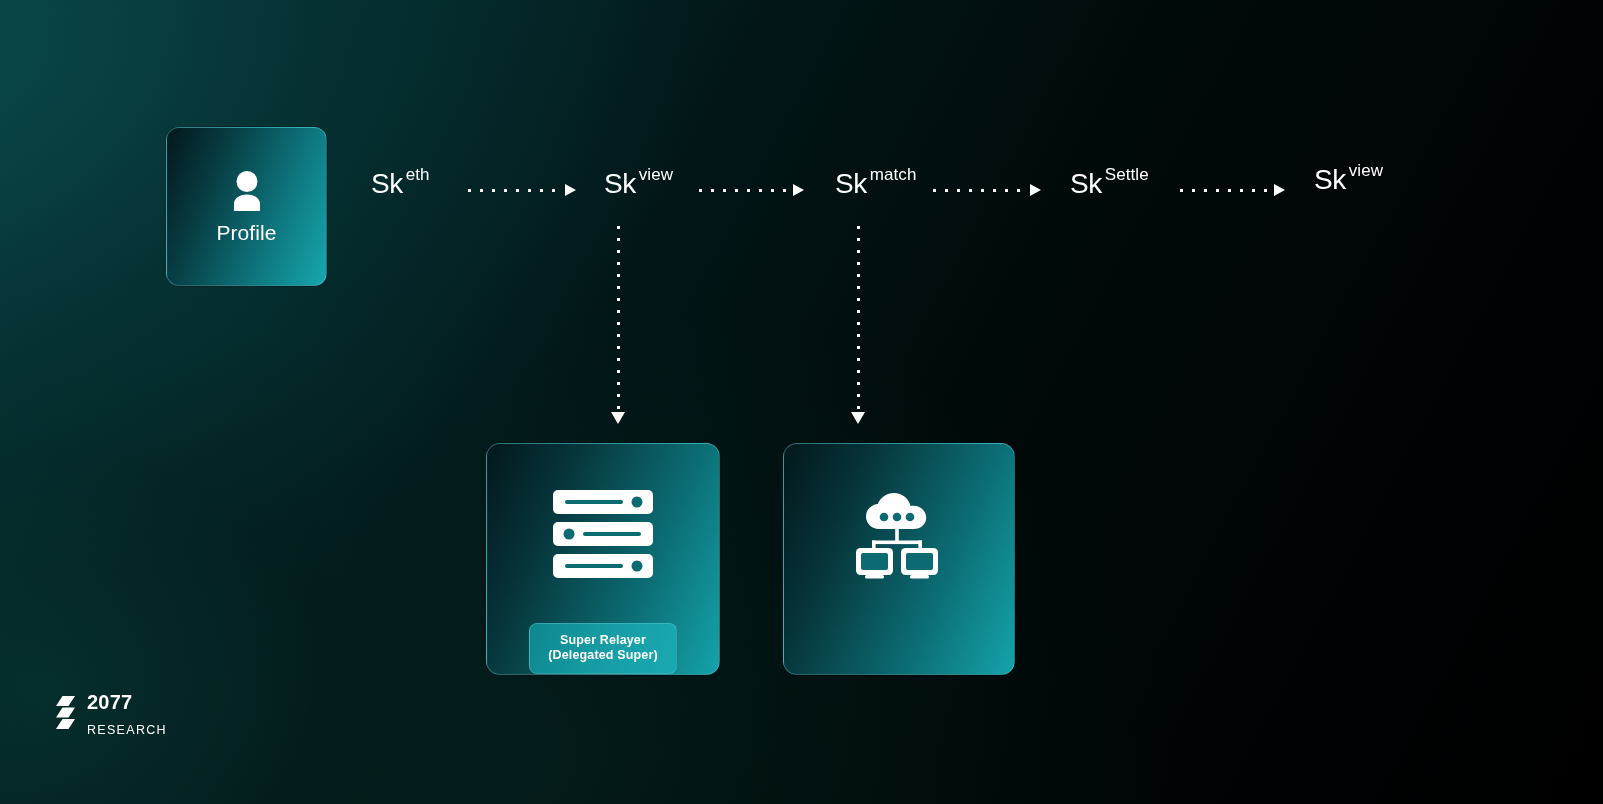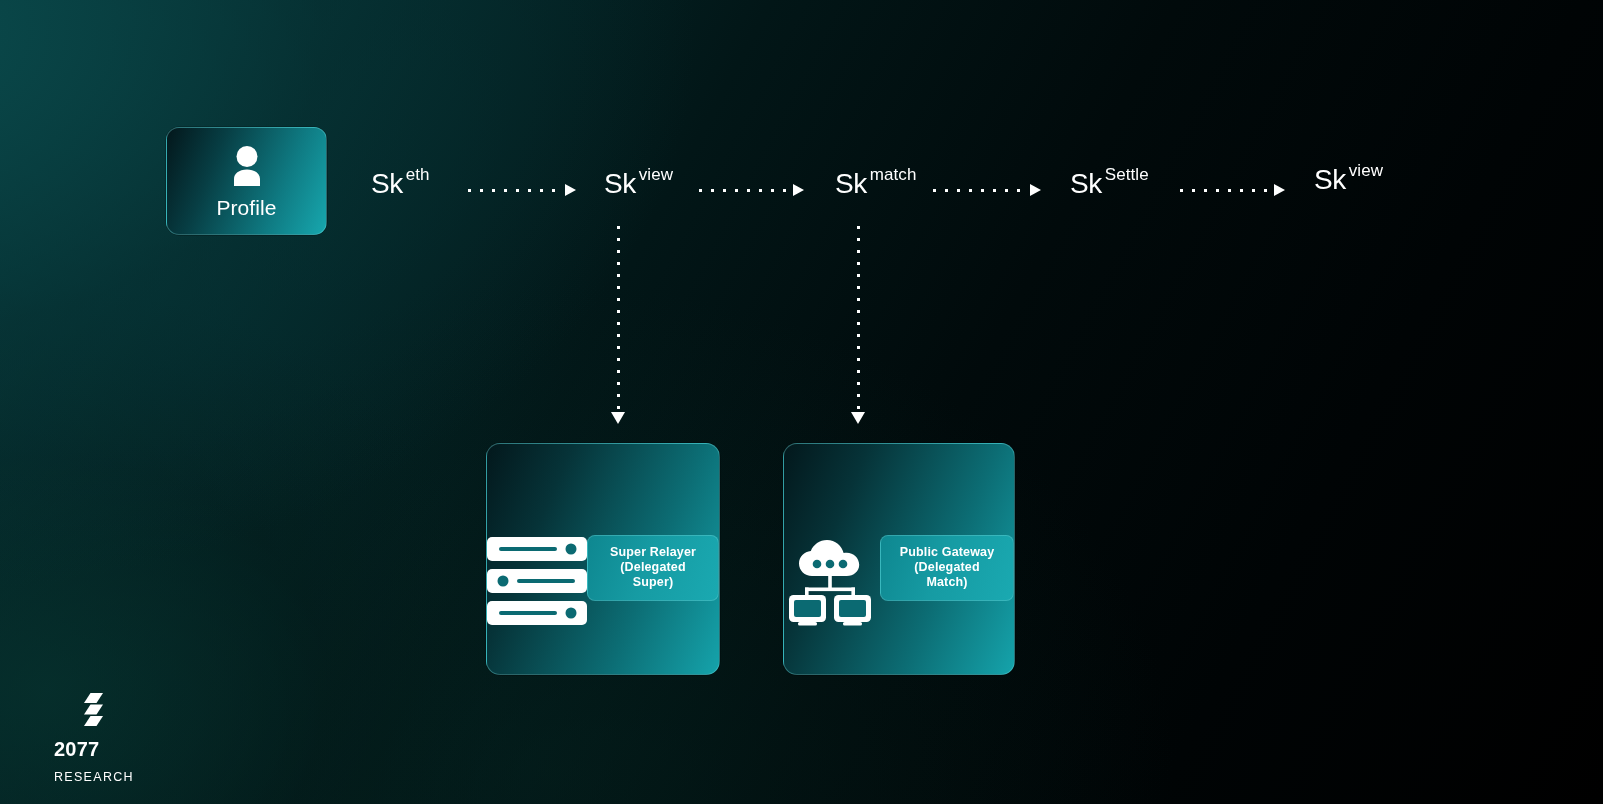--- a/index.html
+++ b/index.html
@@ -26,21 +26,21 @@
   .card {
     position:absolute;
     border-radius:14px;
     border:1px solid rgba(110,215,218,0.38);
     background:linear-gradient(113deg, #03181c 0%, #063338 26%, #0c6d74 66%, #15a3ab 100%);
     box-shadow:0 0 0 0.5px rgba(0,0,0,0.4);
   }
 
   #profile-card {
     left:166px; top:127px;
-    width:161px; height:108px;
+    width:161px; height:159px;
     border-radius:13px;
     display:flex; flex-direction:column;
     align-items:center; justify-content:center;
     gap:6px;
     background:linear-gradient(112deg, #03171b 0%, #073e44 30%, #0f7b83 70%, #17a7ae 100%);
   }
   #profile-card .person-icon { display:block; }
   #profile-card .label {
     color:#ffffff;
     font-size:21px;
@@ -117,21 +117,21 @@
     width:0; height:0;
     margin-top:1px;
     border-left:7px solid transparent;
     border-right:7px solid transparent;
     border-top:12px solid #ffffff;
   }
 
   
   .node-card {
     display:flex;
-    flex-direction:row;
+    flex-direction:column;
     align-items:center;
     justify-content:space-between;
   }
   #relayer-card { left:486px; top:443px; width:234px; height:232px; }
   #gateway-card { left:783px; top:443px; width:232px; height:232px; }
 
   .node-card .icon-wrap {
     margin-top:44px;
     height:92px;
     display:flex; align-items:center; justify-content:center;
@@ -148,21 +148,21 @@
     text-align:center;
     padding:9px 18px 10px 18px;
     letter-spacing:0.15px;
     white-space:pre-line;
   }
 
   
   #brand {
     position:absolute;
     left:54px; top:692px;
-    display:flex; align-items:center; gap:9px;flex-direction:column;
+    display:flex; align-items:center; gap:9px;
   }
   #brand .mark { display:block; }
   #brand .wordmark { display:flex; flex-direction:column; line-height:1; }
   #brand .wm-top {
     color:#ffffff; font-size:20px; font-weight:700; letter-spacing:0.2px;
   }
   #brand .wm-bottom {
     color:#ffffff; font-size:12.5px; font-weight:400; letter-spacing:1.3px;
     margin-top:12px;
   }
@@ -259,21 +259,20 @@
         <rect x="10" y="64" width="27" height="17" rx="2" fill="#0b6a72"></rect>
         <rect x="21" y="83" width="5" height="4" fill="#ffffff"></rect>
         <rect x="14" y="86" width="19" height="3.6" rx="1.6" fill="#ffffff"></rect>
 
         <rect x="50" y="59" width="37" height="27" rx="4.5" fill="#ffffff"></rect>
         <rect x="55" y="64" width="27" height="17" rx="2" fill="#0b6a72"></rect>
         <rect x="66" y="83" width="5" height="4" fill="#ffffff"></rect>
         <rect x="59" y="86" width="19" height="3.6" rx="1.6" fill="#ffffff"></rect>
       </svg>
     </span>
-    <span class="badge"><span>Public Gateway</span><br><span>(Delegated Match)</span></span>
   </div>
 
   <div id="brand">
     <span class="mark">
       <svg width="24" height="34" viewBox="0 0 24 34" xmlns="http://www.w3.org/2000/svg">
         <path d="M8.5 1 L21 1 L14.5 11 L2 11 Z" fill="#ffffff"></path>
         <path d="M8.5 12.5 L21 12.5 L14.5 22.5 L2 22.5 Z" fill="#ffffff"></path>
         <path d="M8.5 24 L21 24 L14.5 34 L2 34 Z" fill="#ffffff"></path>
       </svg>
     </span>

